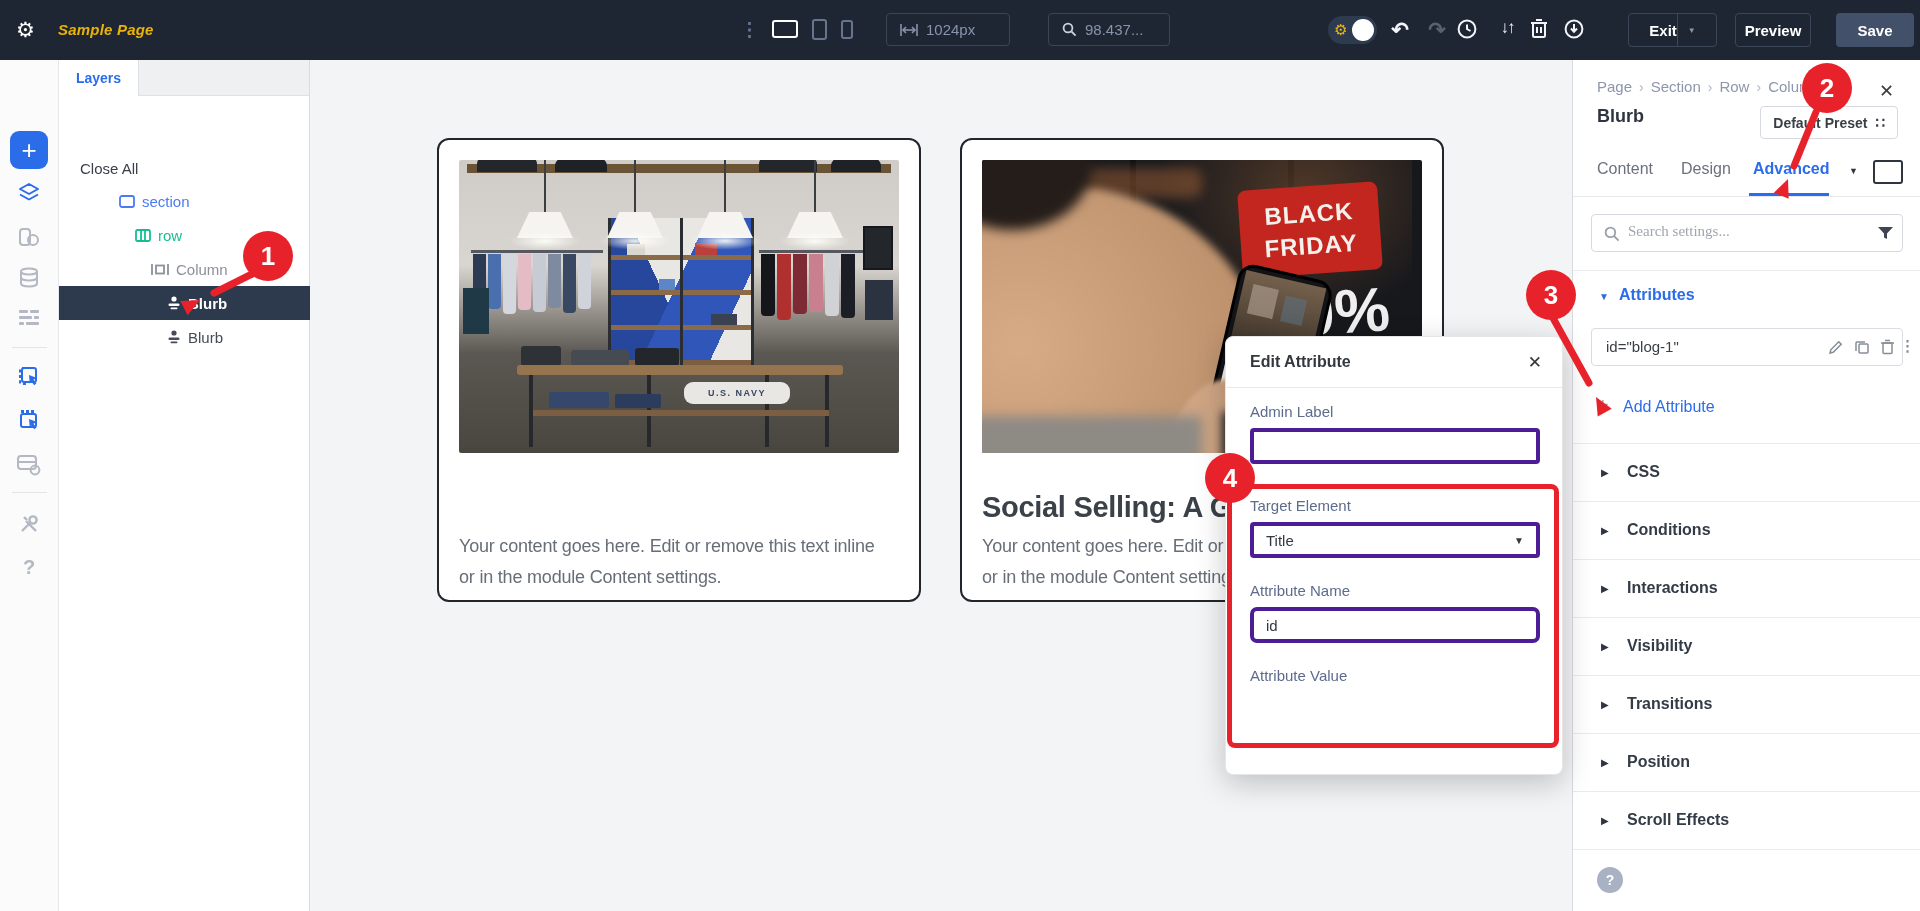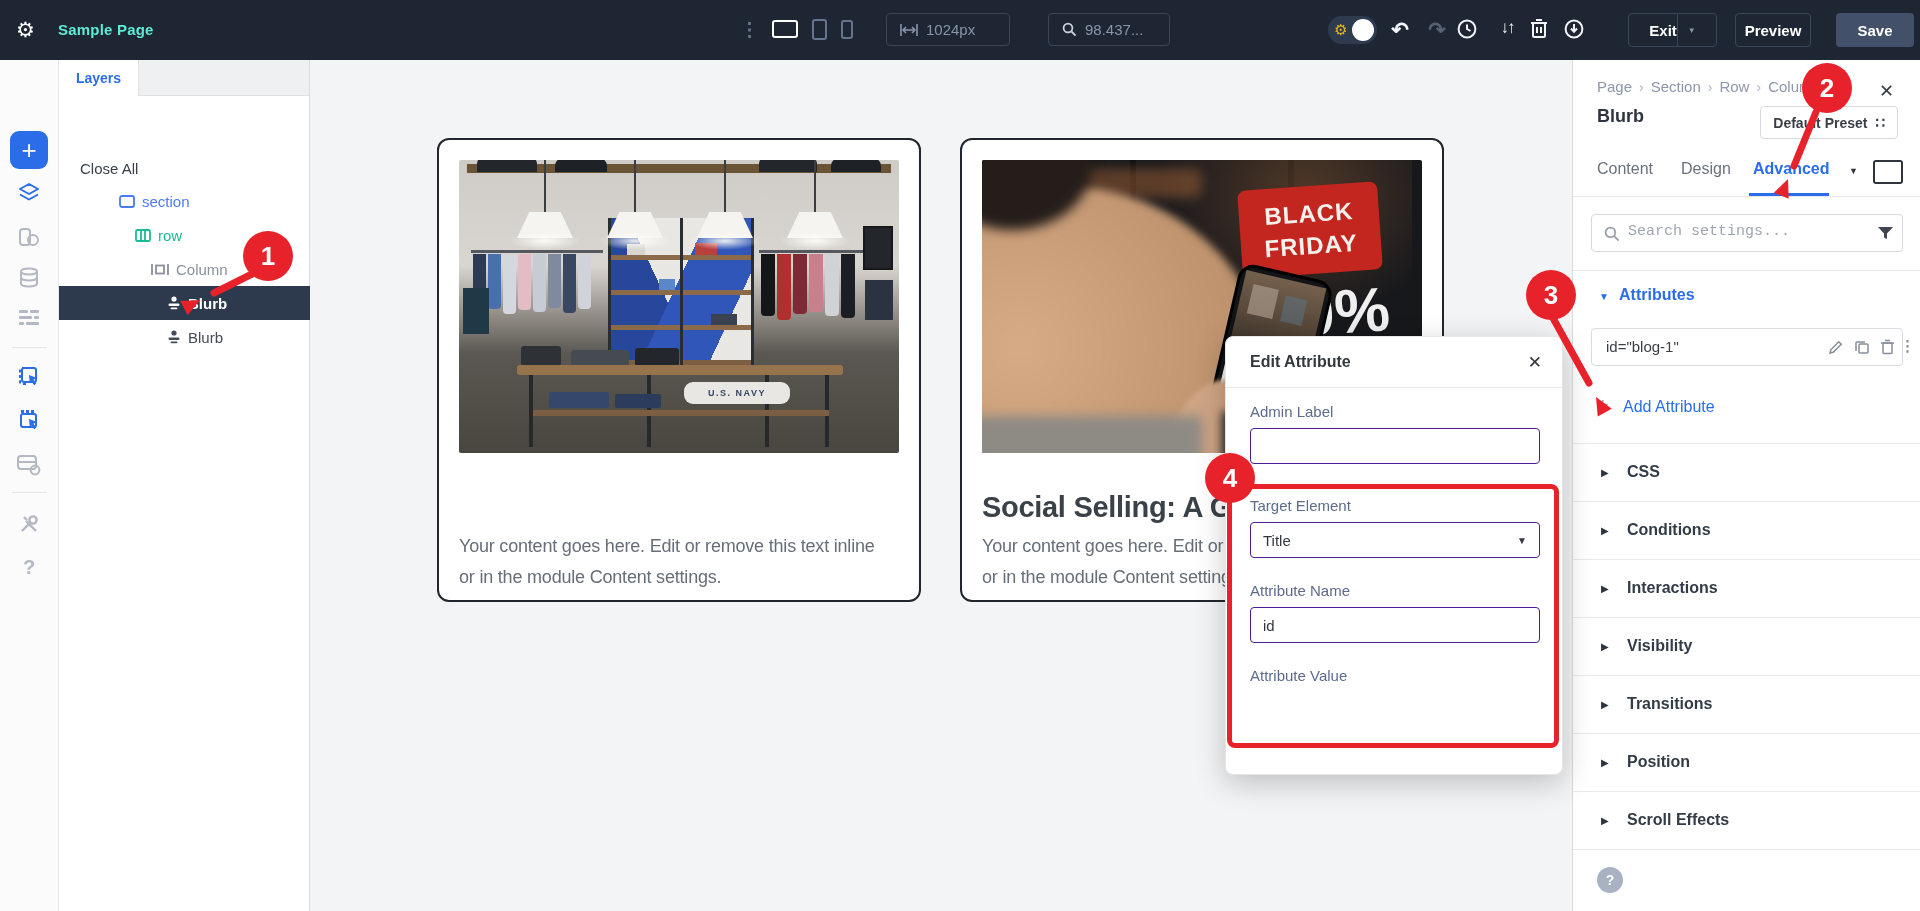--- a/index.html
+++ b/index.html
@@ -5,21 +5,21 @@
   * { margin:0; padding:0; box-sizing:border-box; }
   html,body { width:1920px; height:911px; overflow:hidden; background:#f3f4f6;
     font-family:"Liberation Sans", sans-serif; }
   .abs { position:absolute; }
   .flex { display:flex; align-items:center; }
   svg { display:block; }
 
   
   #topbar { position:absolute; left:0; top:0; width:1920px; height:60px; background:#1e2633; z-index:20; }
   .tb-gear { left:16px; top:19px; color:#fff; font-size:21px; line-height:22px; }
-  .tb-title { left:58px; top:21px; color:#5eead4; font-size:15px; font-weight:700; letter-spacing:.2px; }
+  .tb-title { left:58px; top:21px; color:#eab308; font-size:15px; font-weight:700; letter-spacing:.2px;font-style:italic; }
   .tb-dots { left:740px; top:17px; color:#66758f; font-size:19px; font-weight:700; line-height:26px; letter-spacing:-1px;}
   .dev { position:absolute; top:20px; border:2px solid #66758f; border-radius:3px; }
   .dev.active { border-color:#fff; }
   .tb-pill { position:absolute; top:13px; height:33px; border:1px solid #3a4557; border-radius:4px;
      color:#8794ab; font-size:15px; display:flex; align-items:center; gap:8px; padding:0 13px; }
   .tb-ic { position:absolute; top:18px; width:26px; height:24px; color:#f2f4f8; text-align:center; }
   .tb-btn { position:absolute; top:13px; height:34px; border:1px solid #3a4759; border-radius:4px;
      color:#fff; font-size:15px; font-weight:700; display:flex; align-items:center; justify-content:center; cursor:pointer;}
   #save-btn { background:#43506a; border:none; }
   .toggle { position:absolute; left:1328px; top:16px; width:49px; height:28px; background:#2e3a4e; border-radius:14px; cursor:pointer; }
@@ -60,21 +60,21 @@
   #photo1 { background:linear-gradient(#cfccc7 0%,#d9d5d0 36%,#96918a 52%,#5b5853 66%,#49463f 100%); width:440px; height:293px; position:relative;}
   #photo2 { background:#17181c; width:440px; height:293px; position:relative; }
 
   
   #modal { position:absolute; left:1225px; top:336px; width:338px; height:439px; background:#fff; border-radius:8px;
      box-shadow:0 8px 30px rgba(0,0,0,.22); border:1px solid #e6e6e6; z-index:30; }
   #modal-header { position:absolute; left:0; top:0; width:100%; height:51px; border-bottom:1px solid #e8e8e8;padding-left:40px; }
   #modal-title { position:absolute; left:24px; top:16px; font-size:16px; font-weight:700; color:#33383f; }
   #modal-close { position:absolute; right:20px; top:15px; font-size:17px; color:#33383f; cursor:pointer; }
   .m-label { position:absolute; left:24px; font-size:15px; color:#5d6b8c; }
-  .m-input { position:absolute; left:24px; width:290px; height:36px; border:1px solid #4c1d95; border-radius:4px;
+  .m-input { position:absolute; left:24px; width:290px; height:36px; border:4px solid #4c1d95; border-radius:4px;
      font-family:inherit; font-size:15px; color:#33383f; padding:0 12px; background:#fff; outline:none; }
   #m-select { display:flex; align-items:center; justify-content:space-between; cursor:pointer; }
   #m-select .car { font-size:10px; color:#33383f; }
   #attr-value-input { border:1px solid #2b6de9; box-shadow:0 0 0 1px rgba(43,109,233,.15); }
 
   
   #red-rect { position:absolute; left:1227px; top:484px; width:332px; height:264px; border:5px solid #e8222a;
      border-radius:8px; z-index:35; pointer-events:none; }
   .badge { position:absolute; width:50px; height:50px; background:#e8222a; border-radius:50%; color:#fff;
      font-size:26px; font-weight:700; display:flex; align-items:center; justify-content:center; z-index:45; }
@@ -83,21 +83,21 @@
   #panel { position:absolute; left:1572px; top:60px; width:348px; height:851px; background:#fff; border-left:1px solid #d8dade; z-index:5;}
   .crumb { color:#8d96ab; font-size:15px; cursor:pointer; }
   .crumb-sep { color:#aeb5c4; font-size:14px; margin:0 7px; }
   #panel-close { position:absolute; right:26px; top:20px; font-size:18px; color:#3a3f46; cursor:pointer; }
   #module-title { position:absolute; left:24px; top:46px; font-size:18px; font-weight:700; color:#2f3540; }
   #preset-btn { position:absolute; right:22px; top:46px; height:33px; padding:0 12px; border:1px solid #d6d9df; border-radius:4px;
      font-size:14px; font-weight:700; color:#3a3f46; display:flex; align-items:center; gap:8px; cursor:pointer; background:#fff;}
   .tabrow-sep { position:absolute; left:0; top:136px; width:100%; border-top:1px solid #e8e8e8; }
   #search-box { position:absolute; left:18px; top:154px; width:312px; height:38px; border:1px solid #d6d9df; border-radius:4px; }
   #search-box input { position:absolute; left:36px; top:8px; width:220px; border:none; outline:none; font-size:15px; color:#3a404a;
-     font-family:Liberation Mono, monospace; }
+     font-family:Liberation Serif, serif; }
   #search-box input::placeholder { color:#a0a5af; }
   .pdiv { position:absolute; left:0; width:100%; border-top:1px solid #e9ebee; }
   .sec-row { position:absolute; left:0; width:100%; height:58px; cursor:pointer; }
   .sec-car { position:absolute; left:28px; top:24px; font-size:10px; color:#2f3540; }
   .sec-lbl { position:absolute; left:54px; top:20px; font-size:16px; font-weight:700; color:#333b46; }
   #attr-chip { position:absolute; left:18px; top:268px; width:312px; height:38px; border:1px solid #d9dce1; border-radius:4px; }
   #attr-chip .code { position:absolute; left:14px; top:9px; font-size:15px; color:#3a3f46; }
   .chip-ic { position:absolute; top:10px; color:#868d99; cursor:pointer; }
   #help-circle { position:absolute; left:24px; top:807px; width:26px; height:26px; background:#a9b2c3; border-radius:50%;
      color:#fff; font-size:14px; font-weight:700; display:flex; align-items:center; justify-content:center; cursor:pointer;}
@@ -454,21 +454,21 @@
     <span id="modal-close">✕</span>
   </div>
   <span class="m-label" style="top:66px;">Admin Label</span>
   <input class="m-input" style="top: 91px;" value="">
   <span class="m-label" style="top:160px;">Target Element</span>
   <div class="m-input" id="m-select" style="top:185px;">
     <span>Title</span>
     <span class="car">▼</span>
   </div>
   <span class="m-label" style="top:245px;">Attribute Name</span>
-  <input class="m-input" style="top: 270px;" value="id">
+  <input class="m-input" style="top: 270px; border-radius: 7px;" value="id">
   <span class="m-label" style="top:330px;">Attribute Value</span>
 </div>
 
 <div id="panel">
   <div class="abs flex" style="left:24px; top:18px;">
     <span class="crumb">Page</span>
     <span class="crumb-sep">›</span>
     <span class="crumb">Section</span>
     <span class="crumb-sep">›</span>
     <span class="crumb">Row</span>

